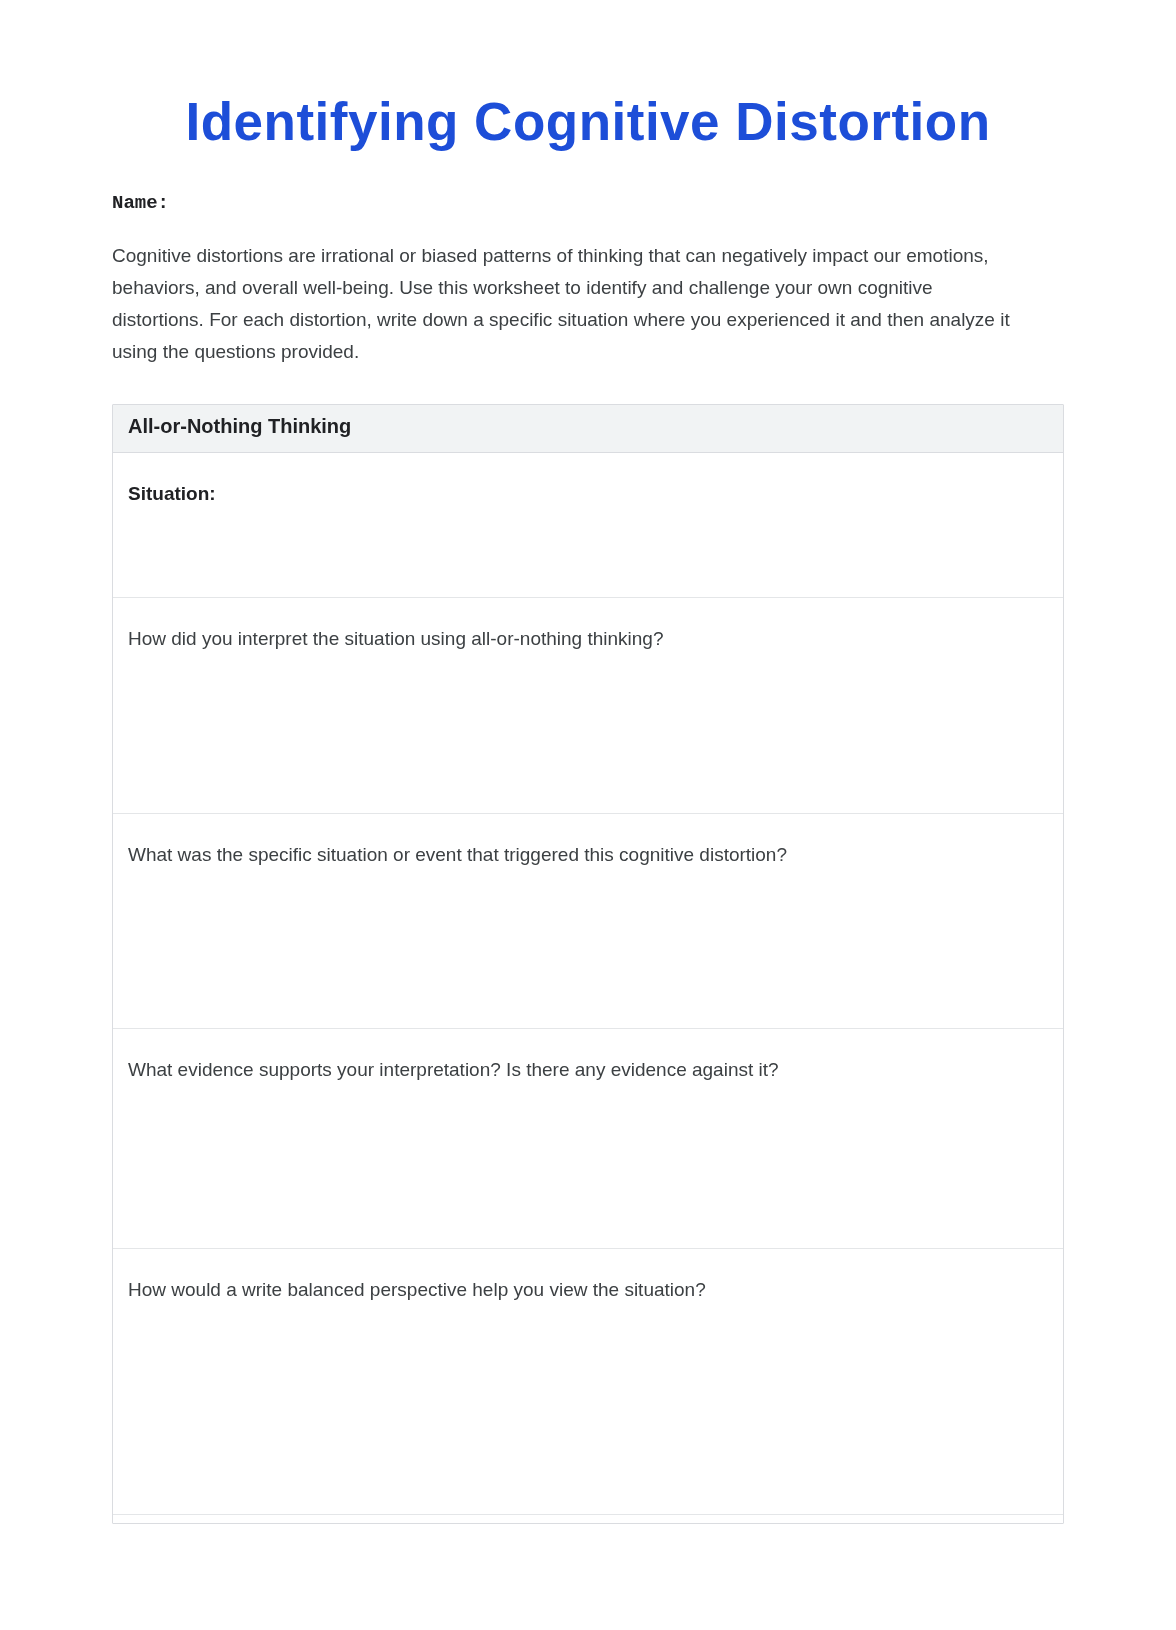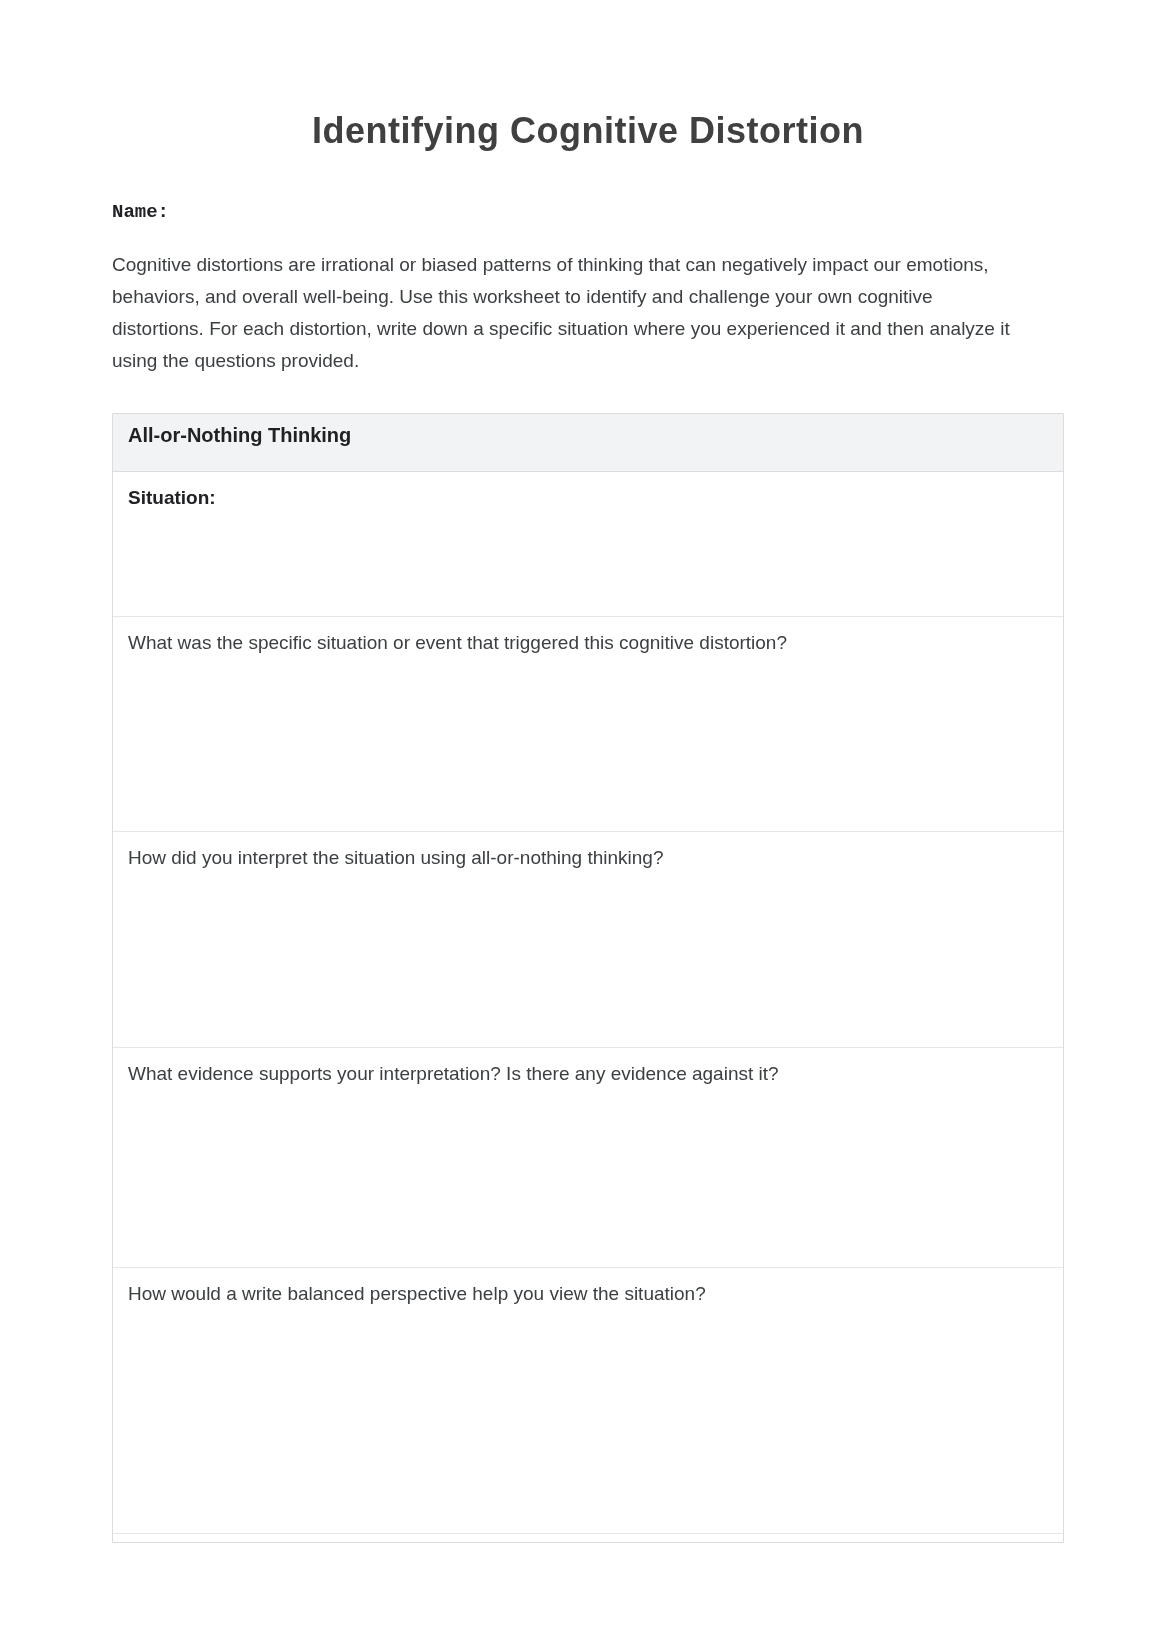--- a/index.html
+++ b/index.html
@@ -13,26 +13,26 @@
     background: #ffffff;
     font-family: "Liberation Sans", sans-serif;
     color: #3c4043;
     position: relative;
     overflow: hidden;
   }
   .page {
     padding: 98px 112px 0 112px;
   }
   .doc-title {
-    margin: 9px;
+    margin: 0;
     text-align: center;
-    font-size: 36px;
+    font-size: 53px;
     line-height: 48px;
     font-weight: bold;
-    color: #404040;
+    color: #1d4ed8;
     letter-spacing: 0.5px;
   }
   .field-label {
     margin: 0;
     font-size: 19px;
     line-height: 24px;
     font-weight: bold;
     color: #202124;
   }
   .name-field { margin-top: 45px; font-family: Liberation Mono, monospace; }
@@ -51,24 +51,24 @@
     background: #ffffff;
   }
   .table-header {
     background: #f1f3f4;
     border-bottom: 1px solid #dadce0;
     padding: 9px 15px;
     font-size: 20px;
     line-height: 24px;
     font-weight: bold;
     color: #202124;
-    height: 58px;
+    height: 48px;
   }
   .table-cell {
-    padding: 13px 15px;
+    padding: 28px 15px;
     font-size: 19px;
     line-height: 26px;
     color: #3c4043;
     border-bottom: 1px solid #e4e6e8;
     background: #ffffff;
   }
   .cell-situation {
     height: 145px;
     font-weight: bold;
     color: #202124;
@@ -94,23 +94,23 @@
 
 
   <p class="intro">Cognitive distortions are irrational or biased patterns of thinking that can negatively impact our emotions, behaviors, and overall well-being. Use this worksheet to identify and challenge your own cognitive distortions. For each distortion, write down a specific situation where you experienced it and then analyze it using the questions provided.</p>
 
   <div class="worksheet-table">
 
     <div class="table-header">All-or-Nothing Thinking</div>
 
     <div class="table-cell cell-situation">Situation:</div>
 
+    <div class="table-cell cell-q2">How did you interpret the situation using all-or-nothing thinking?</div>
+
     <div class="table-cell cell-q1">What was the specific situation or event that triggered this cognitive distortion?</div>
-
-    <div class="table-cell cell-q2">How did you interpret the situation using all-or-nothing thinking?</div>
 
     <div class="table-cell cell-q3">What evidence supports your interpretation? Is there any evidence against it?</div>
 
     <div class="table-cell cell-q4">How would a write balanced perspective help you view the situation?</div>
 
     <div class="table-cell cell-footer-strip"></div>
 
   </div>
 
 </div>

